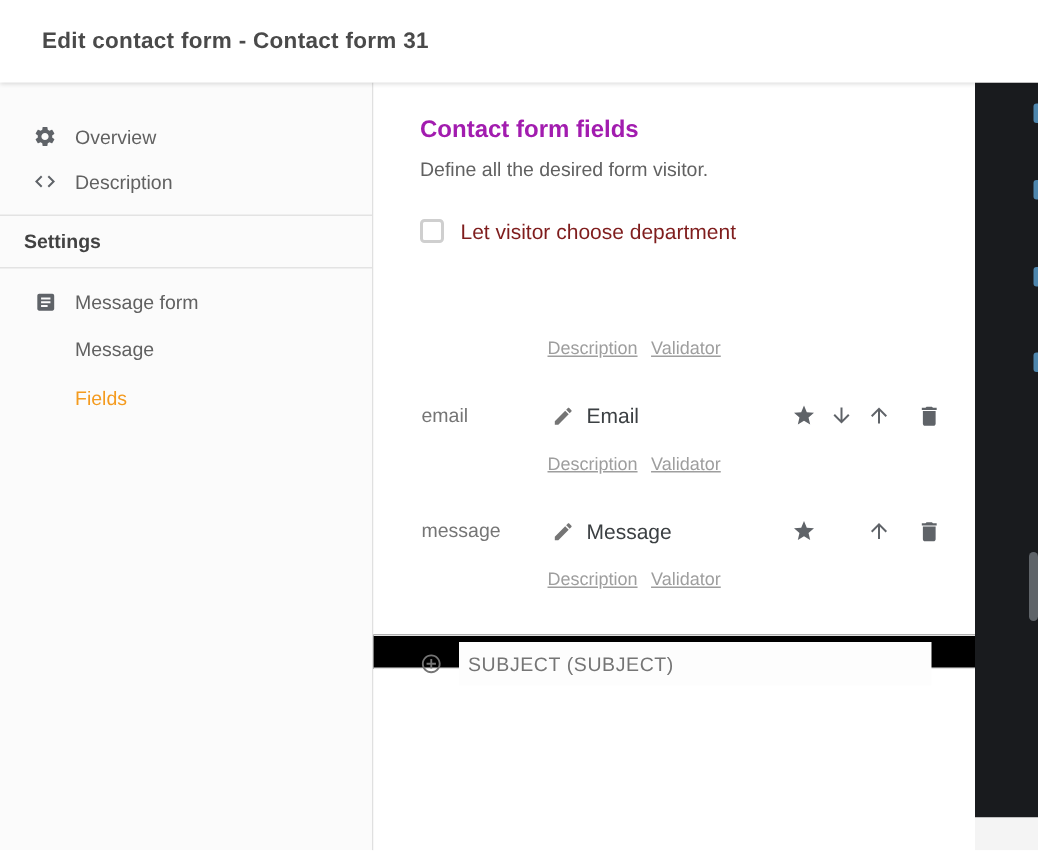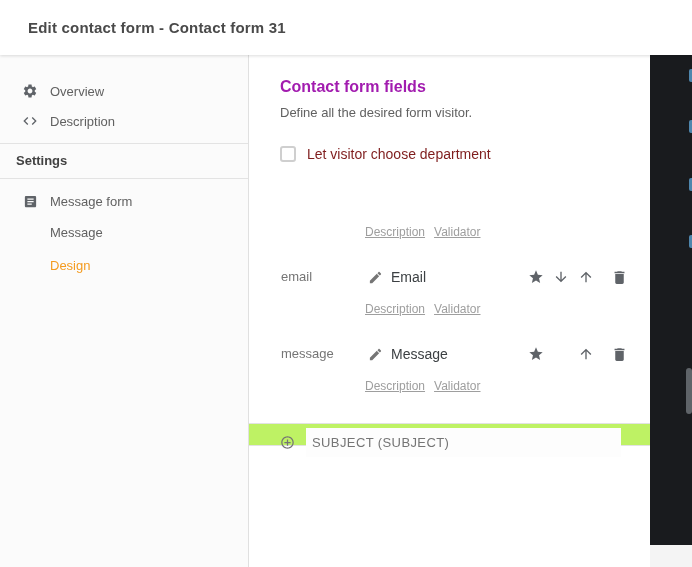--- a/index.html
+++ b/index.html
@@ -44,21 +44,21 @@
   .field-label { margin-left:8px; font-size:14px; color:#3c4043; }
   .action-slots { position:absolute; left:278px; top:0; height:24px; display:flex; align-items:center; }
   .slot { width:18px; height:18px; margin-right:7px; display:flex; align-items:center; justify-content:center; }
   .slot:last-child { margin-right:0; }
   .slot.clickable { cursor:pointer; }
   .slot.trash-slot { margin-left:8px; }
   .row-links { position:absolute; left:116px; top:36px; height:16px; display:flex; align-items:center; }
   .row-link { font-size:12px; color:#9e9e9e; text-decoration:underline; margin-right:9px; cursor:pointer; }
 
   
-  .add-band { position:absolute; left:0; top:368px; width:401px; height:23px; background:#bef264;
+  .add-band { position:absolute; left:0; top:368px; width:401px; height:23px; background:#000000;
               border-top:1px solid #e2e2e2; border-bottom:1px solid #e2e2e2; cursor:pointer; }
   .add-band-white { position:absolute; left:57px; top:4px; width:315px; height:29px; background:#fdfdfd; }
   .add-icon { position:absolute; left:31px; top:11px; width:15px; height:15px; }
   .add-label { position:absolute; left:63px; top:0; height:37px; line-height:37px; font-size:13px; color:#757575; letter-spacing:.4px; }
 </style>
 </head>
 <body>
 
 <div class="screen">
 
@@ -103,21 +103,21 @@
             <svg width="15" height="15" viewBox="0 0 24 24" fill="#5F6368" xmlns="http://www.w3.org/2000/svg">
               <path d="M19 3H5c-1.1 0-2 .9-2 2v14c0 1.1.9 2 2 2h14c1.1 0 2-.9 2-2V5c0-1.1-.9-2-2-2zm-5 14H7v-2h7v2zm3-4H7v-2h10v2zm0-4H7V7h10v2z"></path>
             </svg>
           </span>
           <span class="nav-label">Message form</span>
         </div>
         <div class="nav-row" style="top: 165px;">
           <span class="nav-label">Message</span>
         </div>
         <div class="nav-row" style="top: 198px;">
-          <span class="nav-label active">Design</span>
+          <span class="nav-label active">Fields</span>
         </div>
       </div>
   </div>
 
   <div class="main">
     <div class="content-title">Contact form fields</div>
     <div class="content-subtitle">Define all the desired form visitor.</div>
 
     <div class="checkbox-row">
       <div class="checkbox"></div>

